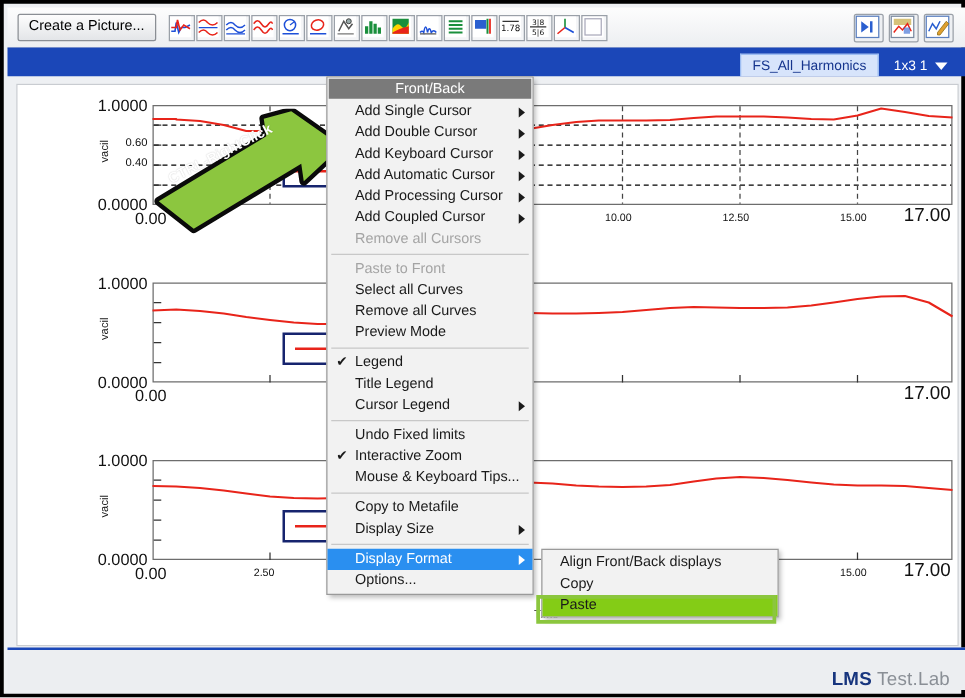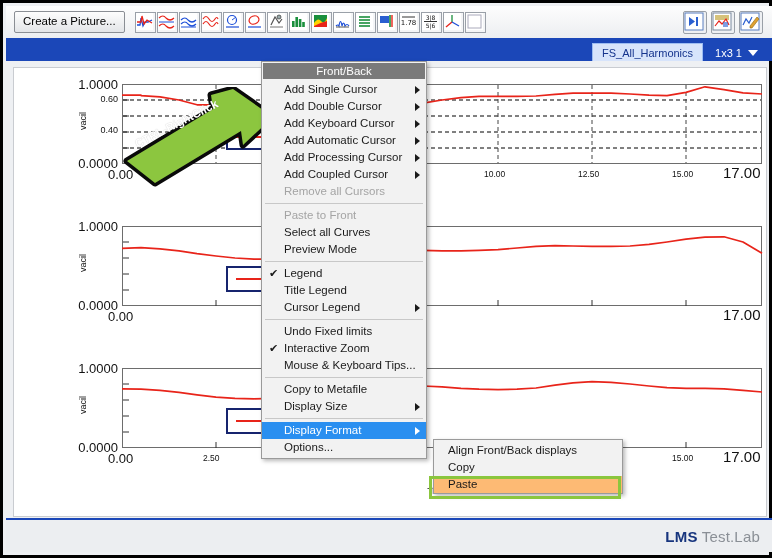--- a/index.html
+++ b/index.html
@@ -135,31 +135,31 @@
 
   
   .submenu{
     position:absolute;left:430px;top:436px;width:188px;
     background:#f2f2f2;border:1px solid #9a9a9a;
     box-shadow:2px 2px 4px rgba(0,0,0,.28);
     font-size:11.5px;color:#1a1a1a;padding:2px 0 0 0;
     z-index:45;
   }
   .submenu .mi{padding-left:14px;}
-  .submenu .mi.hl{background:#fdba74;}
+  .submenu .mi.hl{background:#84cc16;}
   .greenbox{
     position:absolute;left:426px;top:473px;width:192px;height:23px;
     border:3px solid #8bc63e;box-sizing:border-box;z-index:50;pointer-events:none;
   }
 
   
   .statusbar{
     position:absolute;left:3px;bottom:3px;width:766px;height:32px;
     background:#eceef1;border-top:2px solid #1b47b8;
-    display:flex;align-items:center;justify-content:flex-end;
+    display:flex;align-items:flex-end;justify-content:flex-end;
   }
   .brand{font-size:15px;margin-right:12px;letter-spacing:.2px;}
   .brand b{color:#17357e;font-weight:bold;}
   .brand span{color:#8a8f96;}
 </style>
 </head>
 <body>
 
 <div id="app">
 
@@ -347,21 +347,21 @@
 
         <line x1="61" y1="32" x2="67" y2="32" stroke="#333" stroke-width="1"></line>
         <line x1="61" y1="48" x2="67" y2="48" stroke="#333" stroke-width="1"></line>
         <line x1="61" y1="64" x2="67" y2="64" stroke="#333" stroke-width="1"></line>
         <line x1="61" y1="80" x2="67" y2="80" stroke="#333" stroke-width="1"></line>
 
         <polyline fill="none" stroke="#e8241a" stroke-width="1.7" stroke-linejoin="round" points="60,27.2 79,27.2 79,27.6 98,28.8 98,28.8 117,32 135,36.8 154,36.8 154,36.8 173,41.6 192,45.2 211,46.8 229,47.2 248,46.8 267,46.0 286,44.4 305,42.4 324,40.4 342,38.4 361,35.2 380,32.0 399,29.6 417,28.4 436,28.4 455,28.4 474,28.0 493,26.4 511,25.2 530,25.2 549,25.2 568,26.0 587,27.2 605,27.6 624,24.4 643,18.8 662,21.6 681,24.8 700,26.0"></polyline>
       </svg>
 
       <div class="ylab" style="left:0px;top:9px;width:56px;font-size:13px;">1.0000</div>
-      <div class="ysmall" style="left:18px;top:26px;width:38px;text-align:right;">0.60</div>
+      <div class="ysmall" style="left:18px;top:41px;width:38px;text-align:right;">0.60</div>
       <div class="ysmall" style="left:18px;top:57px;width:38px;">0.40</div>
       <div class="ylab" style="left:0px;top:88px;width:56px;font-size:13px;">0.0000</div>
       <div class="yaxisname" style="left:16px;top:62px;">vacil</div>
 
       <div class="xlab" style="left:46px;top:99px;font-size:13px;">0.00</div>
       <div class="xsmall" style="left:422px;top:101px;">10.00</div>
       <div class="xsmall" style="left:516px;top:101px;">12.50</div>
       <div class="xsmall" style="left:610px;top:101px;">15.00</div>
       <div class="xlab" style="left:661px;top:96px;font-size:15px;">17.00</div>
 
@@ -451,20 +451,21 @@
     <div class="mi"><span>Add Keyboard Cursor</span><span class="arr"></span></div>
     <div class="mi"><span>Add Automatic Cursor</span><span class="arr"></span></div>
     <div class="mi"><span>Add Processing Cursor</span><span class="arr"></span></div>
     <div class="mi"><span>Add Coupled Cursor</span><span class="arr"></span></div>
     <div class="mi disabled"><span>Remove all Cursors</span></div>
 
     <div class="sep"></div>
 
     <div class="mi disabled"><span>Paste to Front</span></div>
     <div class="mi"><span>Select all Curves</span></div>
+    <div class="mi"><span>Remove all Curves</span></div>
     <div class="mi"><span>Preview Mode</span></div>
 
     <div class="sep"></div>
 
     <div class="mi"><span class="chk">✔</span><span>Legend</span></div>
     <div class="mi"><span>Title Legend</span></div>
     <div class="mi"><span>Cursor Legend</span><span class="arr"></span></div>
 
     <div class="sep"></div>
 

